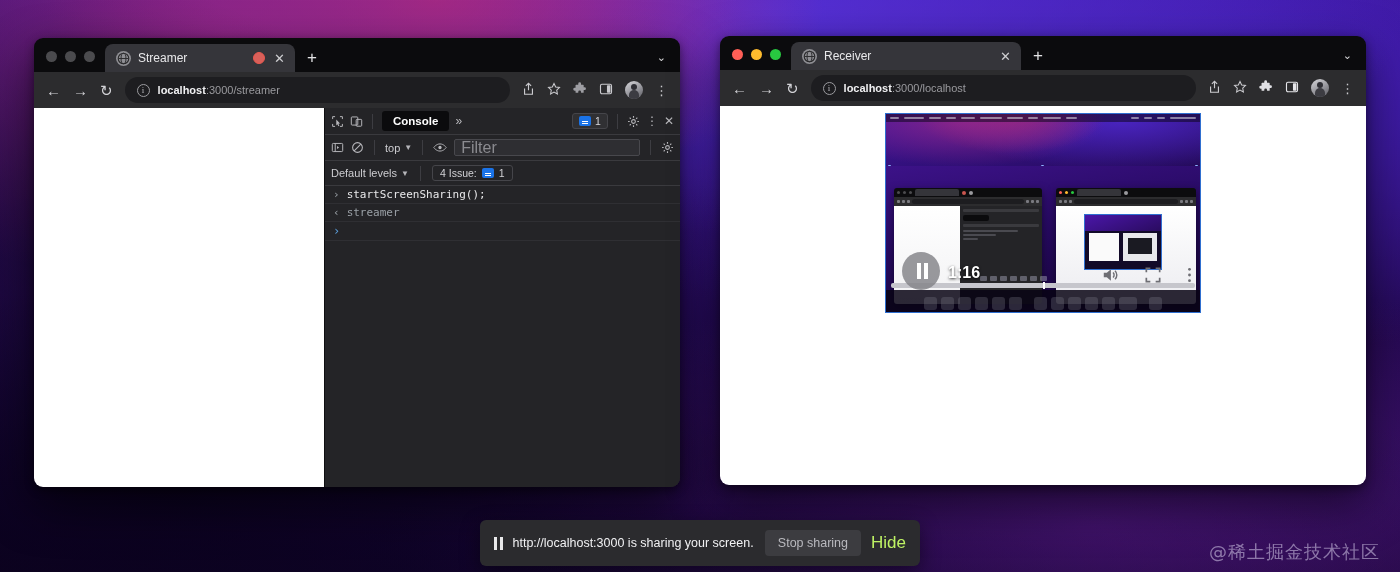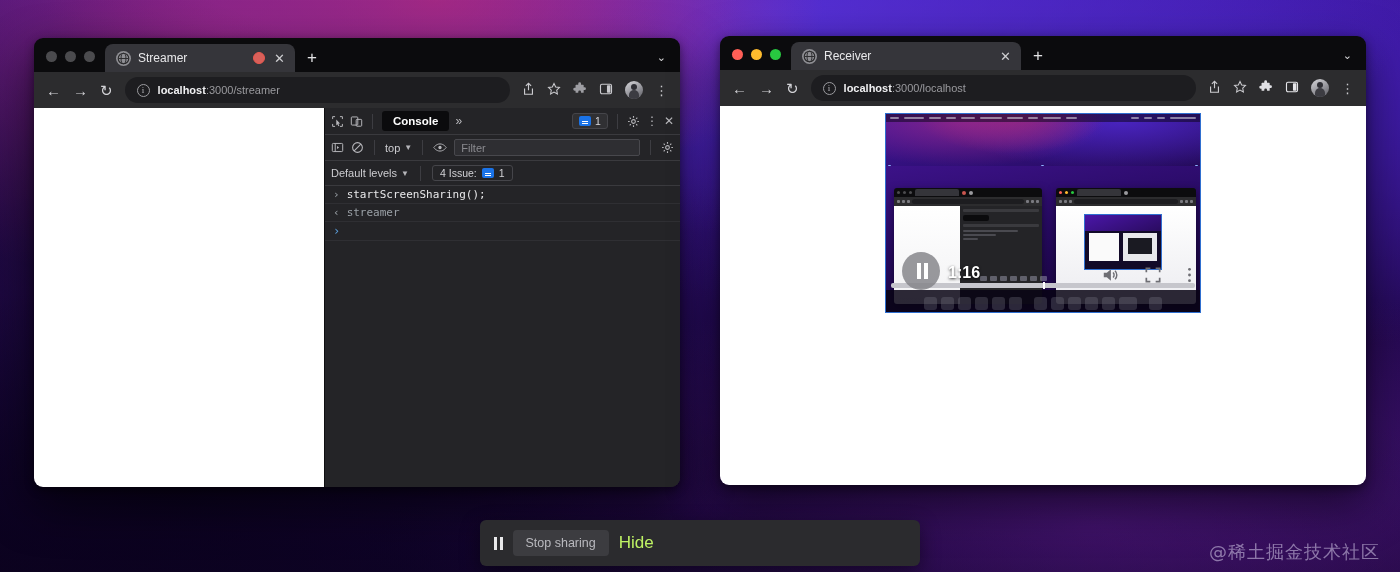--- a/index.html
+++ b/index.html
@@ -158,21 +158,21 @@
     border-bottom:1px solid #3a3a3e;
   }
   .ctx-sel { color:#cdcdd1; font-size:11px; display:flex; align-items:center; gap:4px; }
   .caret { font-size:8px; color:#b5b5b9; }
   .filter-box {
     flex:1; height:17px; background:#2e2e32;
     border:1px solid #48484d; border-radius:2px;
     display:flex; align-items:center; padding:0 6px;
     min-width:0;
   }
-  .filter-box span { color:#8b8b90; font-size:11px; }
+  .filter-box span { color:#8b8b90; font-size:16px; }
   #dt-levelrow {
     height:25px; padding:0 6px; gap:8px;
     border-bottom:1px solid #3a3a3e;
   }
   .lvl { color:#cdcdd1; font-size:11px; display:flex; align-items:center; gap:4px; }
   .issue-pill {
     display:flex; align-items:center; gap:5px;
     border:1px solid #45454a; border-radius:3px;
     padding:1px 7px;
   }
@@ -708,17 +708,18 @@
 
     </div>
   </div>
 </div>
 
 <div id="sharebar">
   <span id="sb-pause">
       <i></i>
       <i></i>
     </span>
+  <span id="sb-text">http://localhost:3000 is sharing your screen.</span>
   <span id="sb-stop">Stop sharing</span>
   <span id="sb-hide">Hide</span>
 </div>
 
 <div id="watermark">@稀土掘金技术社区</div>
 
 </body></html>

